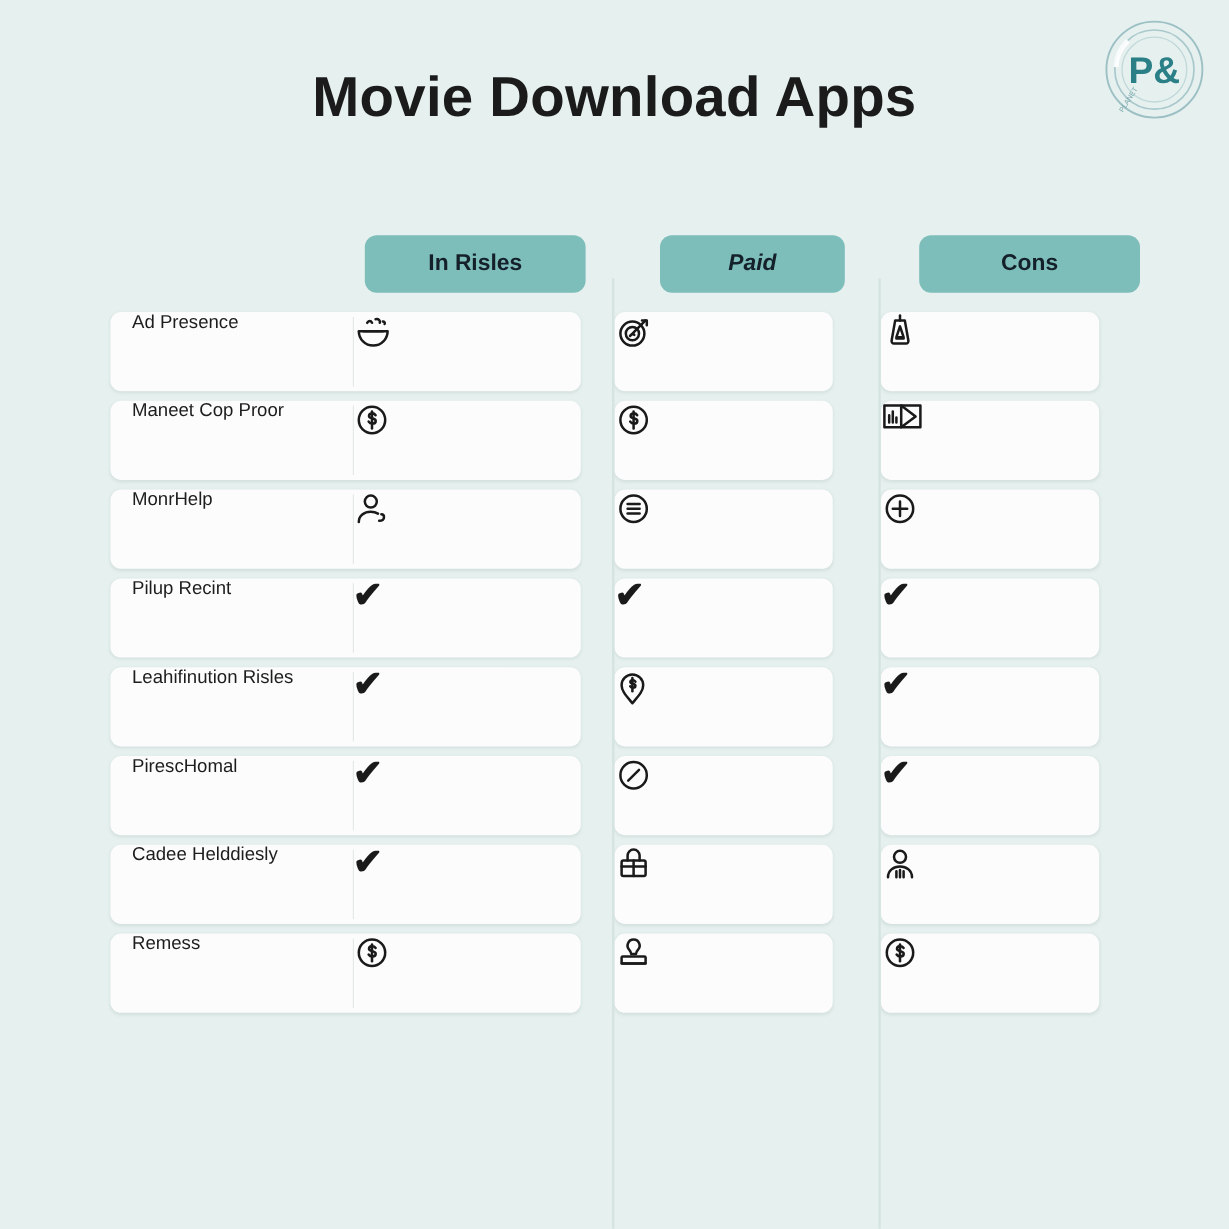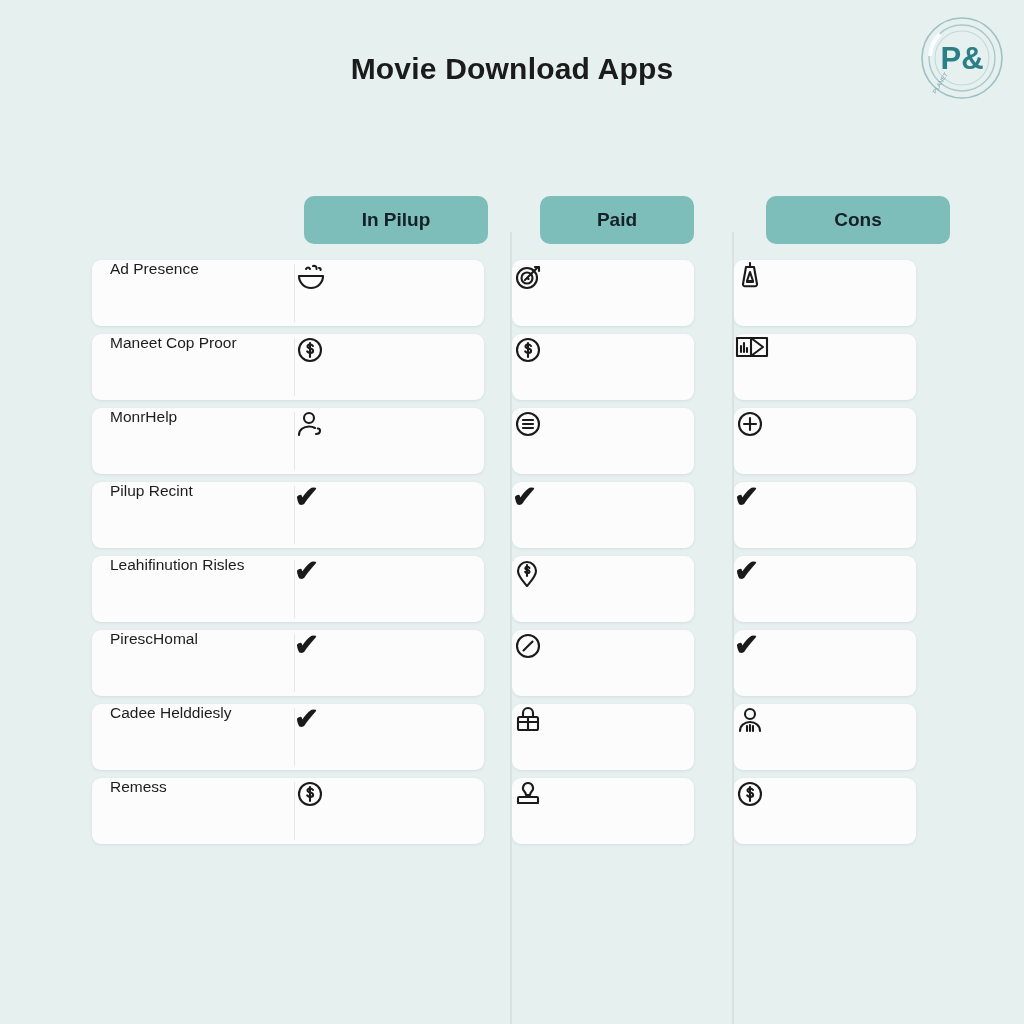--- a/index.html
+++ b/index.html
@@ -38,21 +38,21 @@
   .title-line1 {
     font-style: italic;
     font-weight: 700;
     font-size: 40px;
     letter-spacing: 0.2px;
     line-height: 1.08;
     white-space: nowrap;
   }
   .title-line2 {
     font-weight: 700;
-    font-size: 30px;
+    font-size: 47px;
     letter-spacing: 0.2px;
     line-height: 1.5;
     white-space: nowrap;
   }
 
   
   .table {
     position: absolute;
     top: 196px;
     left: 92px;
@@ -70,21 +70,21 @@
     border-radius: 10px;
     background: #7dbdba;
     color: #15212a;
     font-weight: 700;
     font-size: 19px;
     display: flex;
     align-items: center;
     justify-content: center;
   }
   .pill.c1 { left: 212px; width: 184px; }
-  .pill.c2 { left: 448px; width: 154px; }
+  .pill.c2 { left: 458px; width: 154px; font-style: italic; }
   .pill.c3 { left: 656px; width: 184px; margin-left: 18px; }
 
   
   .vsep {
     position: absolute;
     top: 232px;
     width: 2px;
     height: 800px;
     background: #d5e4e1;
   }
@@ -174,21 +174,21 @@
   </svg>
 </div>
 
 <div class="title-block">
   <div class="title-line2">Movie Download Apps</div>
 </div>
 
 <div class="table">
 
   <div class="head-row">
-    <div class="pill c1">In Pilup</div>
+    <div class="pill c1">In Risles</div>
     <div class="pill c2">Paid</div>
     <div class="pill c3">Cons</div>
   </div>
 
   <div class="rows" id="rows">
       <div class="row">
         <div class="card label-card">
           <span class="row-label">Ad Presence</span>
           <span class="divider"></span>
           <span class="cell-1 ic">

